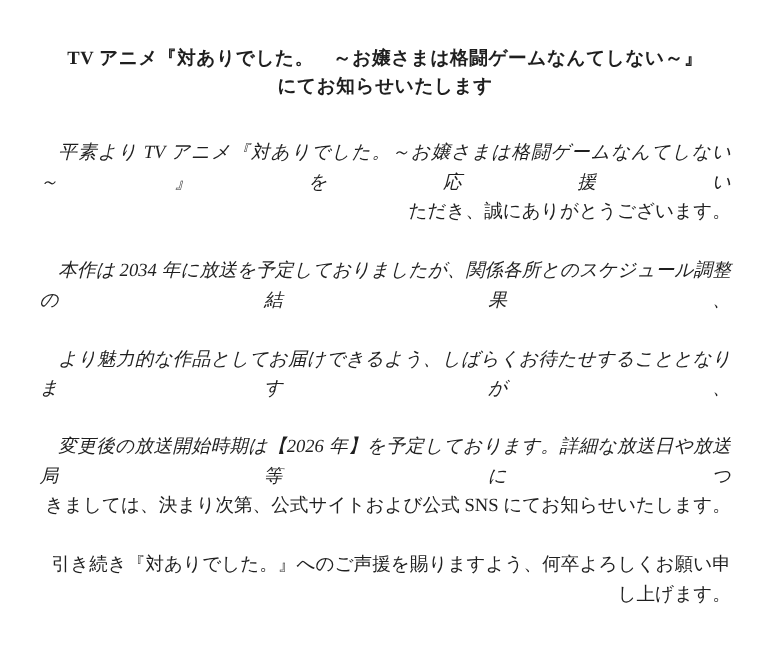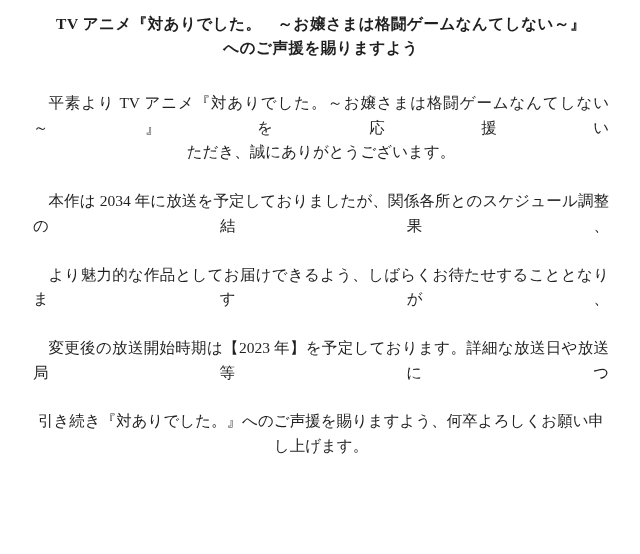--- a/index.html
+++ b/index.html
@@ -7,67 +7,69 @@
     background: #ffffff;
     font-family: "Liberation Serif", "DejaVu Serif", serif;
   }
   .page {
     position: relative;
     width: 640px;
     height: 554px;
     box-sizing: border-box;
     background: #ffffff;
     color: #1f1f1f;
-    padding: 12px 31px 0 33px;
+    padding: 37px 31px 0 33px;
     overflow: hidden;
     font-size: 15.5px;
   }
   .title-block {
     text-align: center;
     font-weight: bold;
     line-height: 24px;
     margin-bottom: 31px;
     letter-spacing: 0.5px;
   }
   .para {
     line-height: 24.7px;
     margin: 0 0 24px 0;
   }
-  .line { text-align: center; }
+  .line { text-align: right; }
   .line.j {
     text-align: justify;
     text-align-last: justify;
+    font-style: italic;
   }
   .line.indent { text-indent: 15.5px; }
   .para.last { margin-bottom: 45px; }
 </style>
 </head>
 <body>
 
 <div class="page">
 
   <div class="title-block">
     <div>TV アニメ『対ありでした。　～お嬢さまは格闘ゲームなんてしない～』</div>
-    <div>へのご声援を賜りますよう</div>
+    <div>にてお知らせいたします</div>
   </div>
 
   <div class="para">
     <div class="line j indent">平素より TV アニメ『対ありでした。～お嬢さまは格闘ゲームなんてしない～』を応援い</div>
     <div class="line">ただき、誠にありがとうございます。</div>
   </div>
 
   <div class="para">
     <div class="line j indent">本作は 2034 年に放送を予定しておりましたが、関係各所とのスケジュール調整の結果、</div>
   </div>
 
   <div class="para">
     <div class="line j indent">より魅力的な作品としてお届けできるよう、しばらくお待たせすることとなりますが、</div>
   </div>
 
   <div class="para">
-    <div class="line j indent">変更後の放送開始時期は【2023 年】を予定しております。詳細な放送日や放送局等につ</div>
+    <div class="line j indent">変更後の放送開始時期は【2026 年】を予定しております。詳細な放送日や放送局等につ</div>
+    <div class="line">きましては、決まり次第、公式サイトおよび公式 SNS にてお知らせいたします。</div>
   </div>
 
   <div class="para last">
     <div class="line">引き続き『対ありでした。』へのご声援を賜りますよう、何卒よろしくお願い申し上げます。</div>
   </div>
 
 </div>
 
 </body></html>

